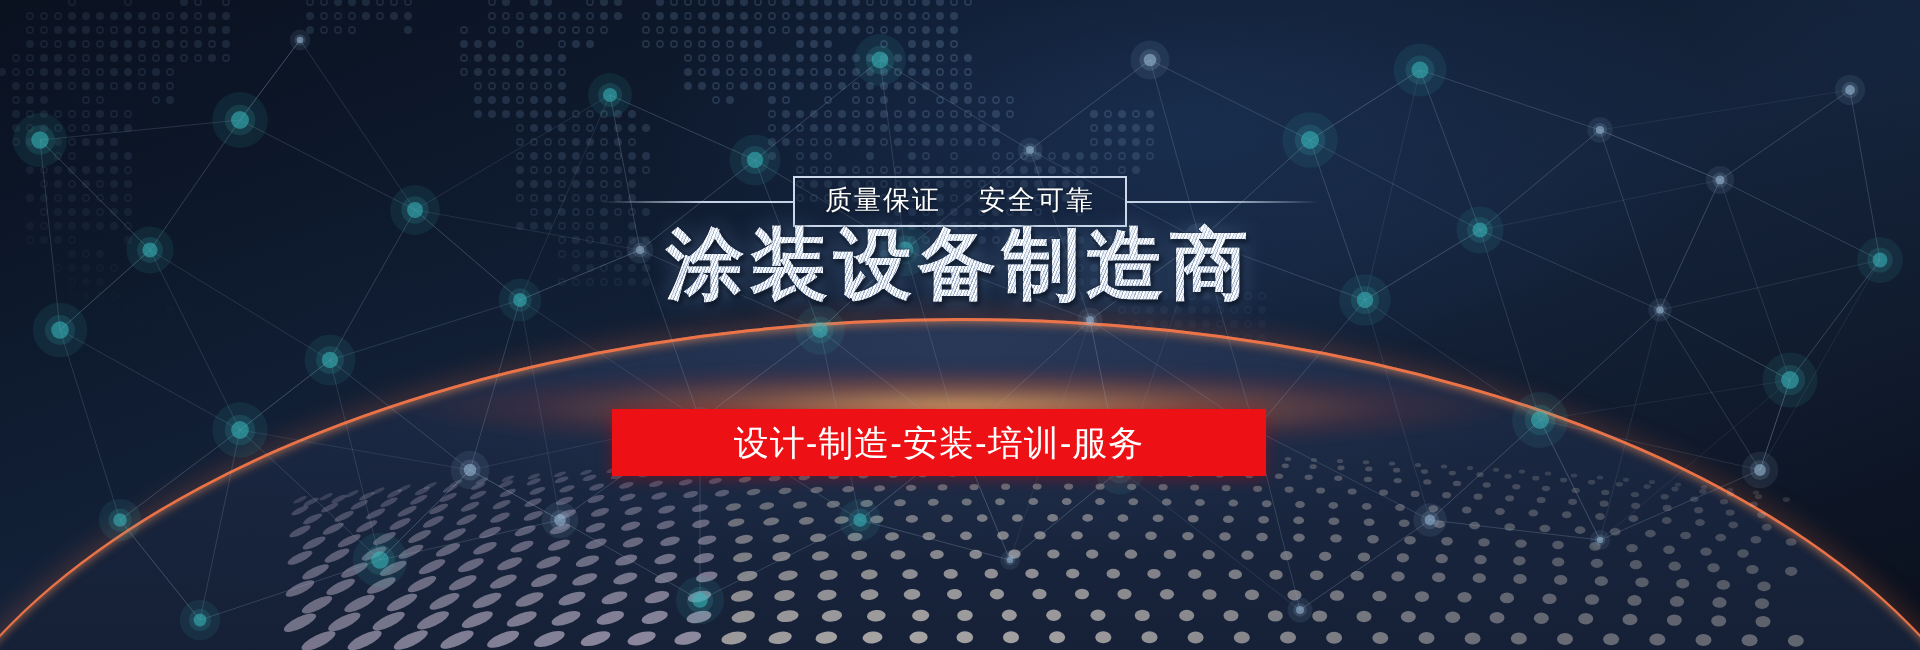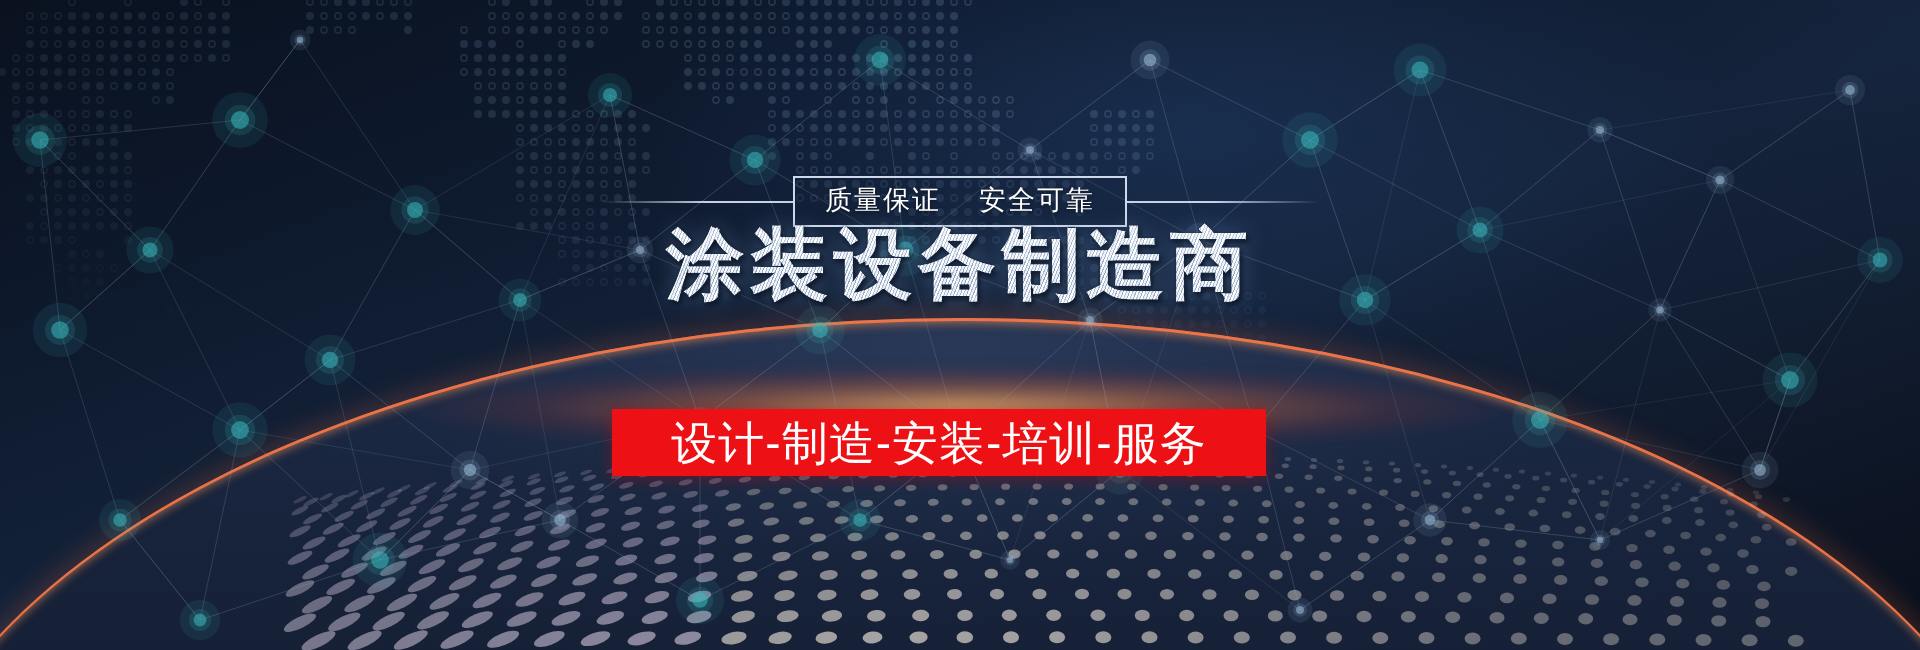--- a/index.html
+++ b/index.html
@@ -173,21 +173,21 @@
     width: 654px;
     height: 67px;
     background: #ed1014;
     display: flex;
     align-items: center;
     justify-content: center;
     box-shadow: 0 2px 14px rgba(180,10,20,0.45);
   }
   .services span {
     color: #ffffff;
-    font-size: 46px;
+    font-size: 35px;
     letter-spacing: 1px;
     line-height: 1;
     white-space: nowrap;
   }
 </style>
 </head>
 <body>
 
 <div class="banner">
 

